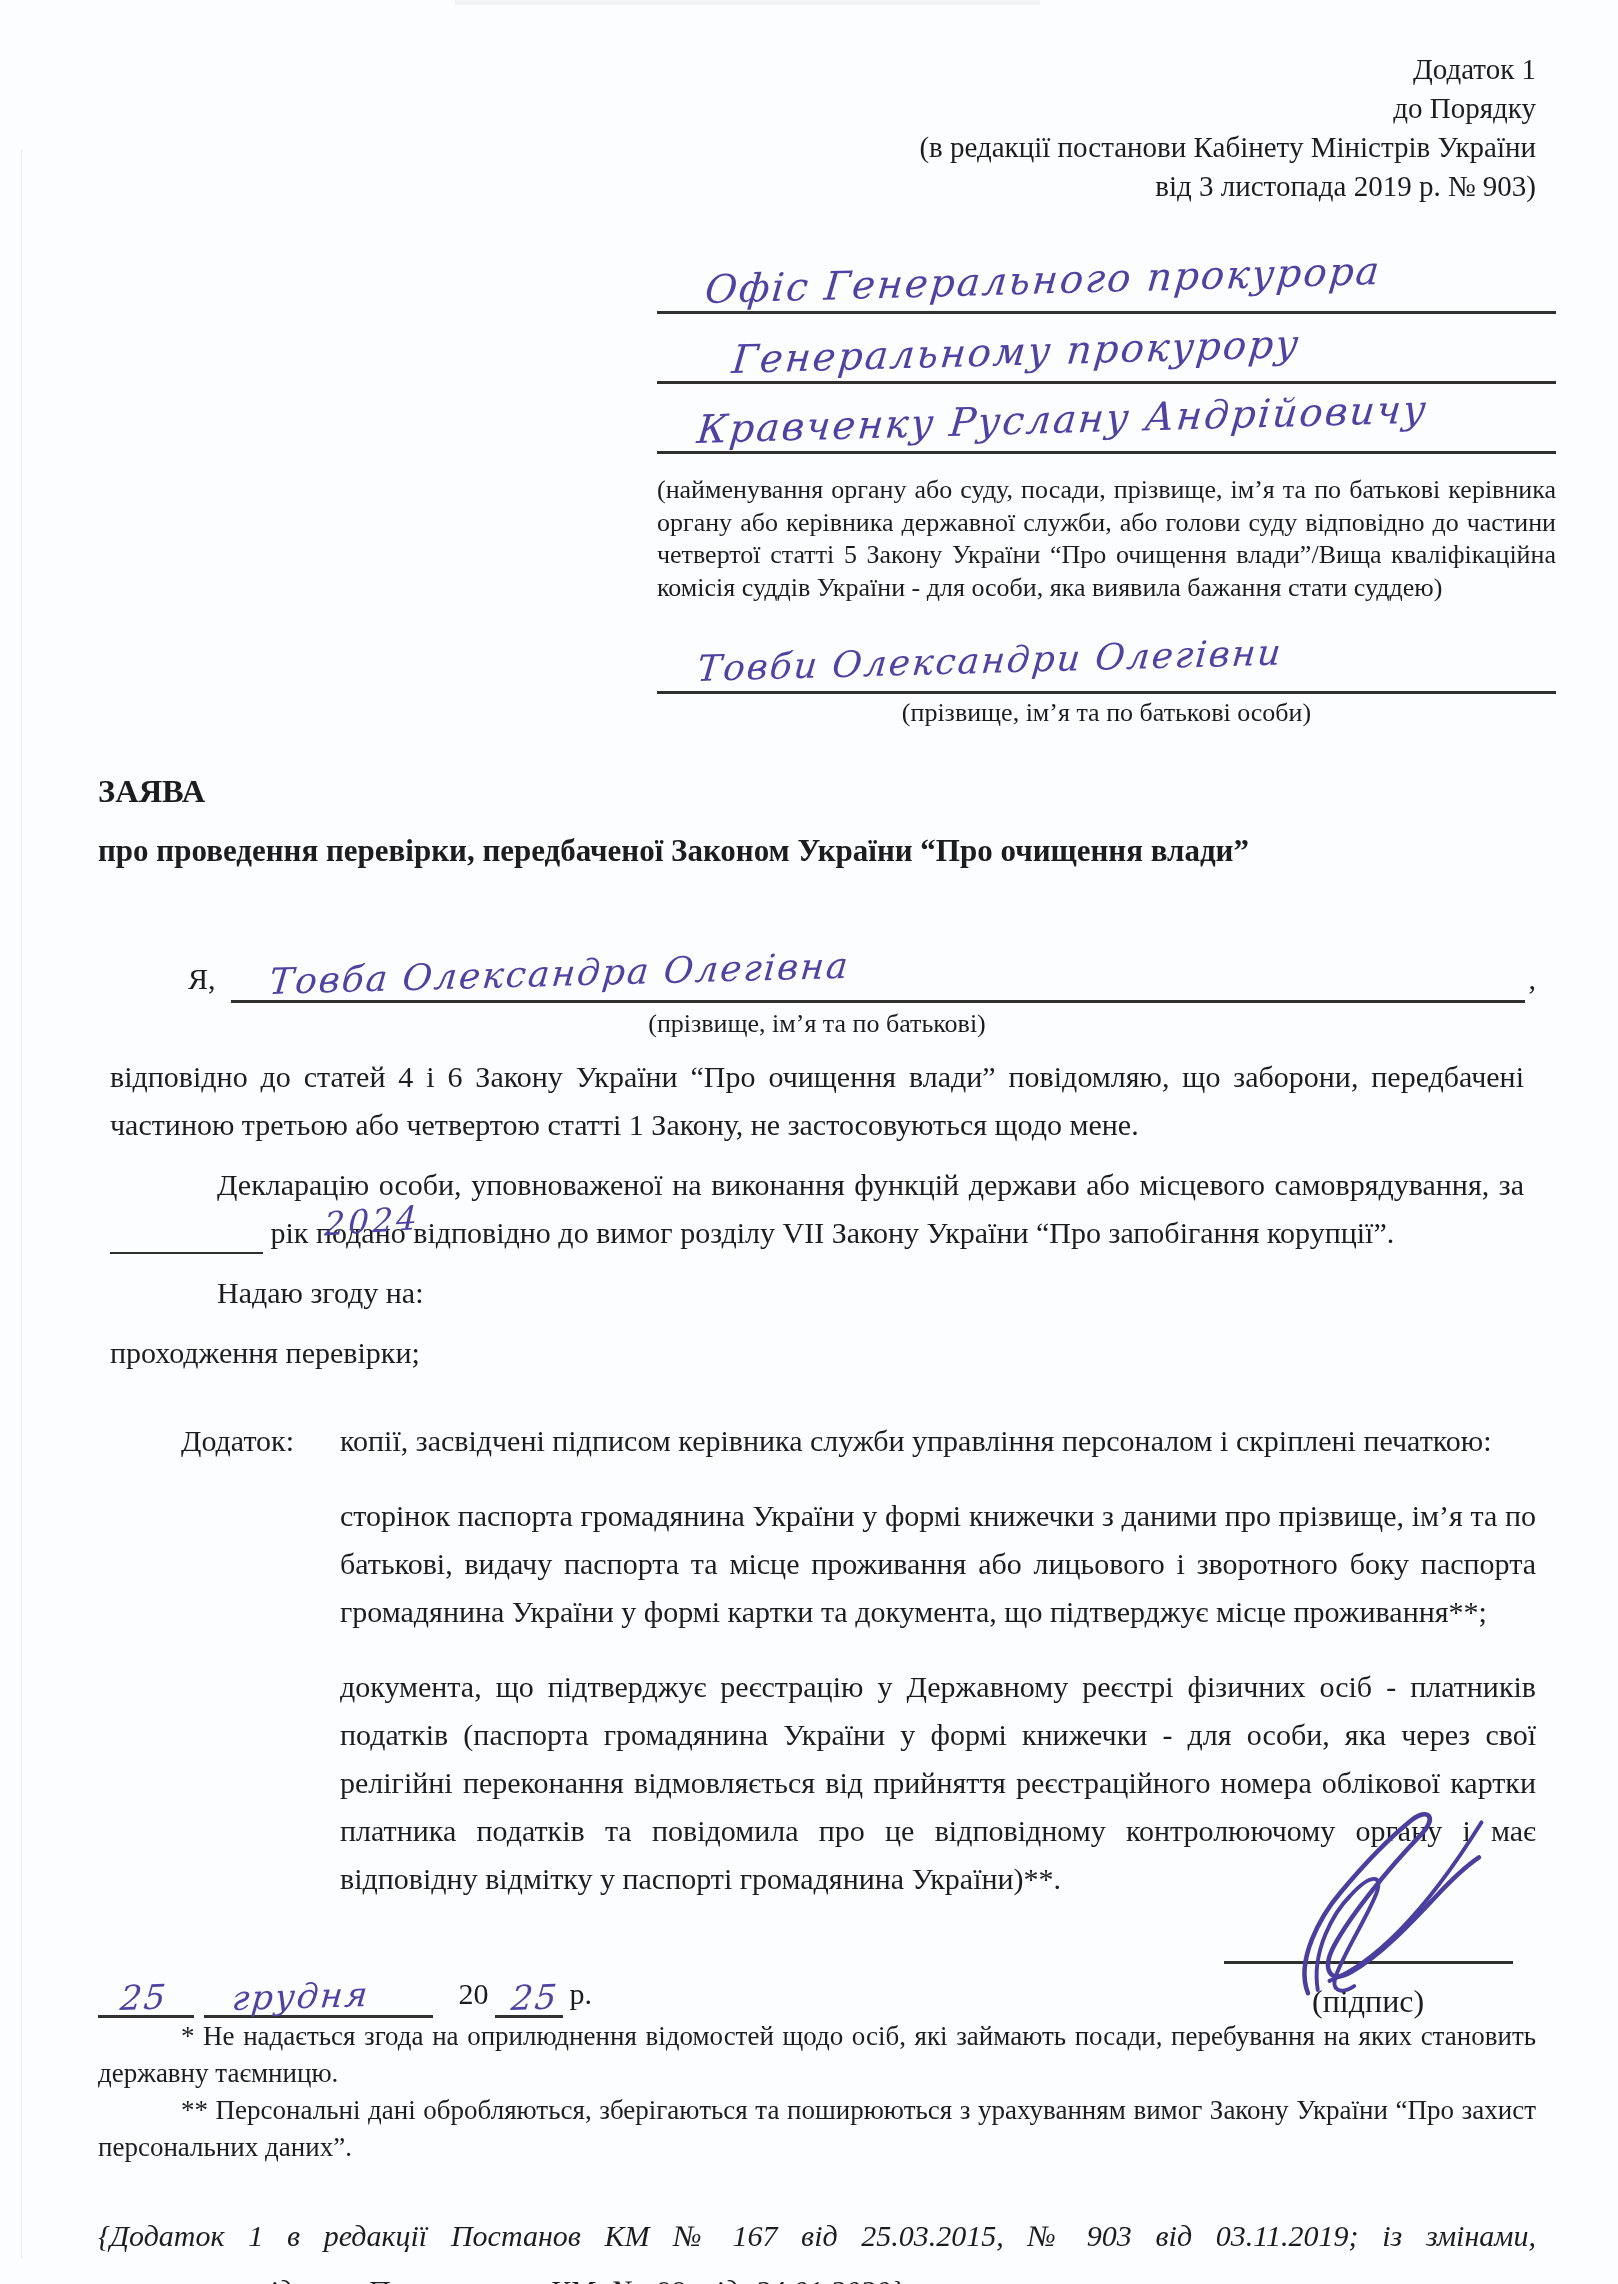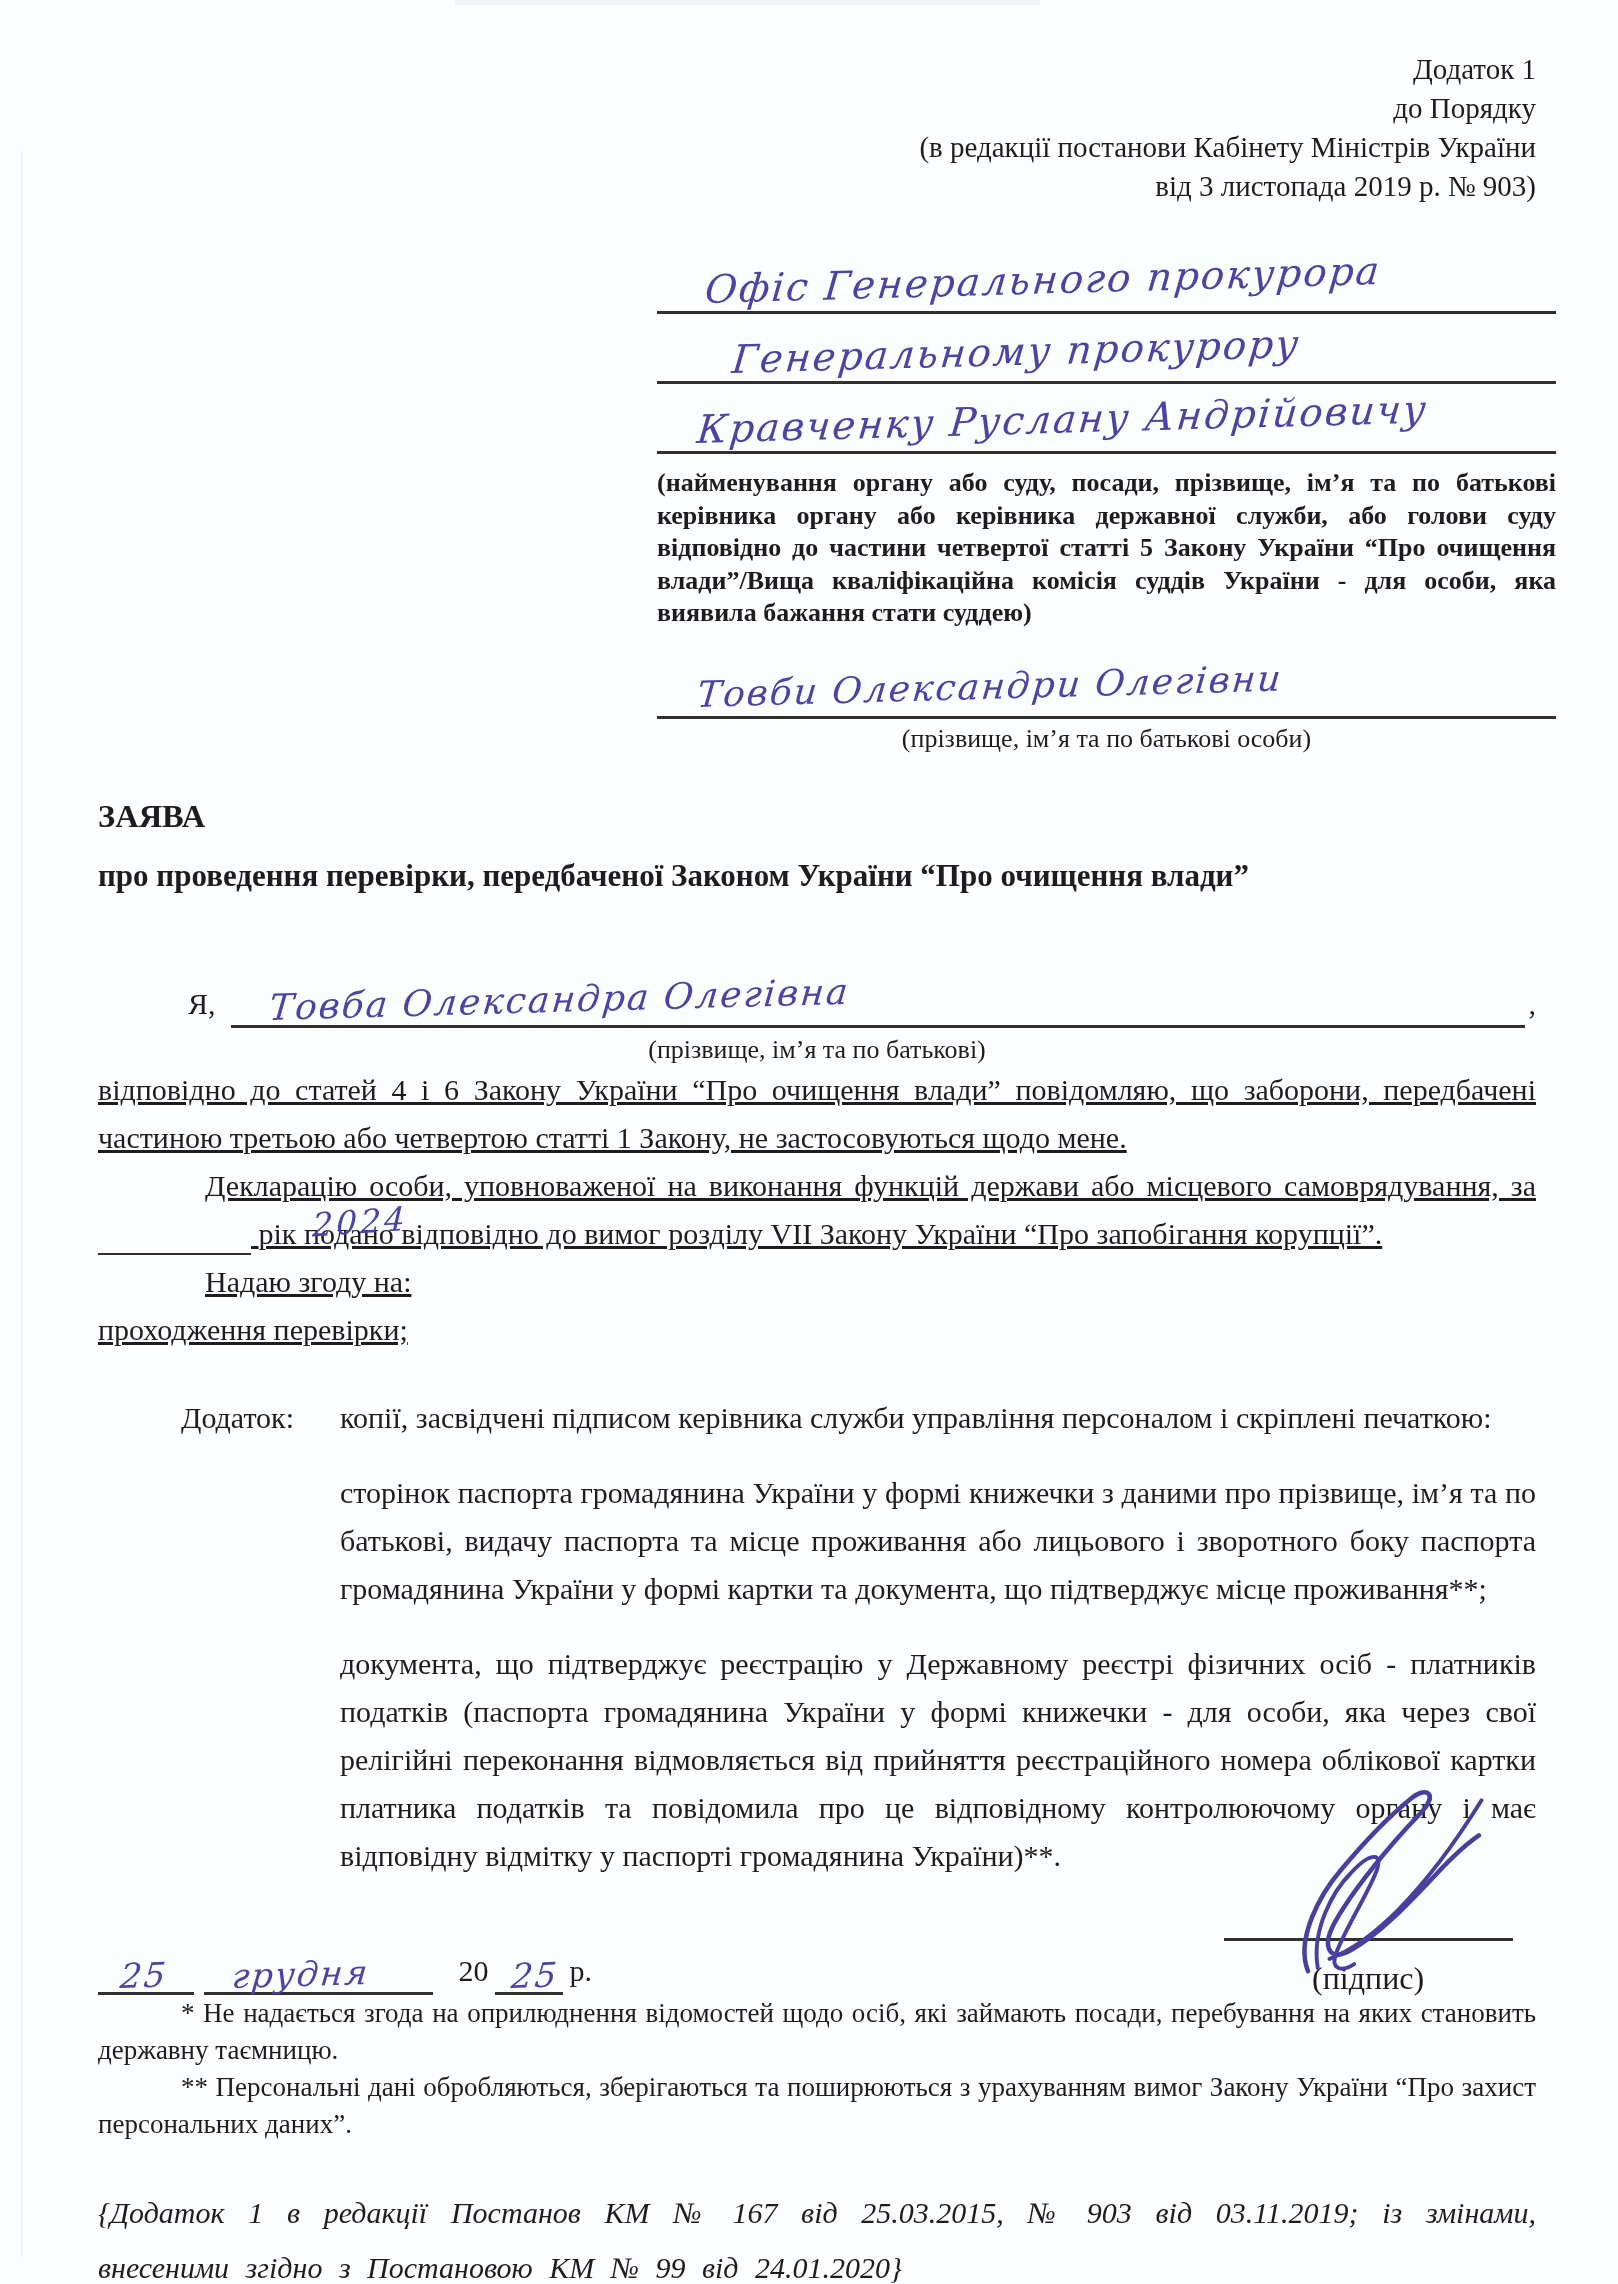--- a/index.html
+++ b/index.html
@@ -25,38 +25,38 @@
   .addr{margin-left:559px;margin-top:38px;width:899px;}
   .write-line{border-bottom:3.3px solid #30302f;height:67px;position:relative;}
   .hand{
     font-family:"DejaVu Serif", serif;font-style:italic;color:#4e43a2;
     display:inline-block;transform:rotate(-1.6deg) skewX(-7deg);
     transform-origin:left bottom;letter-spacing:2px;white-space:nowrap;
   }
   .write-line .hand{position:absolute;bottom:-2.6px;left:46px;font-size:39px;}
   .write-line.l2 .hand{left:73px;}
   .write-line.l3 .hand{left:38px;}
-  .addr-caption{font-size:26px;line-height:32.5px;text-align:justify;margin-top:13px;font-weight:bold;}
+  .addr-caption{font-size:26px;line-height:32.5px;text-align:justify;margin-top:20px;}
   .name-line{margin-top:19.5px;}
   .name-line .hand{font-size:36px;left:38px;}
   .name-caption{font-size:26px;text-align:center;margin-top:3.9px;line-height:32.5px;}
 
   
   .title{margin-top:42px;font-weight:bold;font-size:32.5px;line-height:39px;}
   .subtitle{margin-top:21px;font-weight:bold;font-size:31px;line-height:38px;}
 
   
   .me-row{display:flex;align-items:flex-end;margin-top:70px;padding-left:90px;}
   .me-line{flex:1;border-bottom:3.3px solid #30302f;height:60px;position:relative;margin-left:15.6px;}
   .me-line .hand{position:absolute;bottom:-6.5px;left:36px;font-size:36px;}
   .me-comma{padding-left:3.9px;}
   .me-caption{text-align:center;font-size:26px;margin-top:5.2px;line-height:32.5px;}
 
   
-  p.body{margin:0;text-align:justify;text-decoration:underline;}
+  p.body{margin:12px;text-align:justify;}
   .p-intro{margin-top:31px;}
   .p-decl{margin-top:29px;text-indent:107px;}
   .year-slot{display:inline-block;width:153px;border-bottom:2.6px solid #30302f;text-align:center;line-height:39px;vertical-align:baseline;}
   .year-slot .hand{font-size:32.5px;transform:rotate(-4deg) skewX(-6deg);letter-spacing:3.3px;}
   .p-consent{margin-top:30px;text-indent:107px;}
   .p-item{margin-top:30px;}
 
   
   .att{display:grid;grid-template-columns:242px 1fr;margin-top:40px;}
   .att-label{padding-left:83px;}

